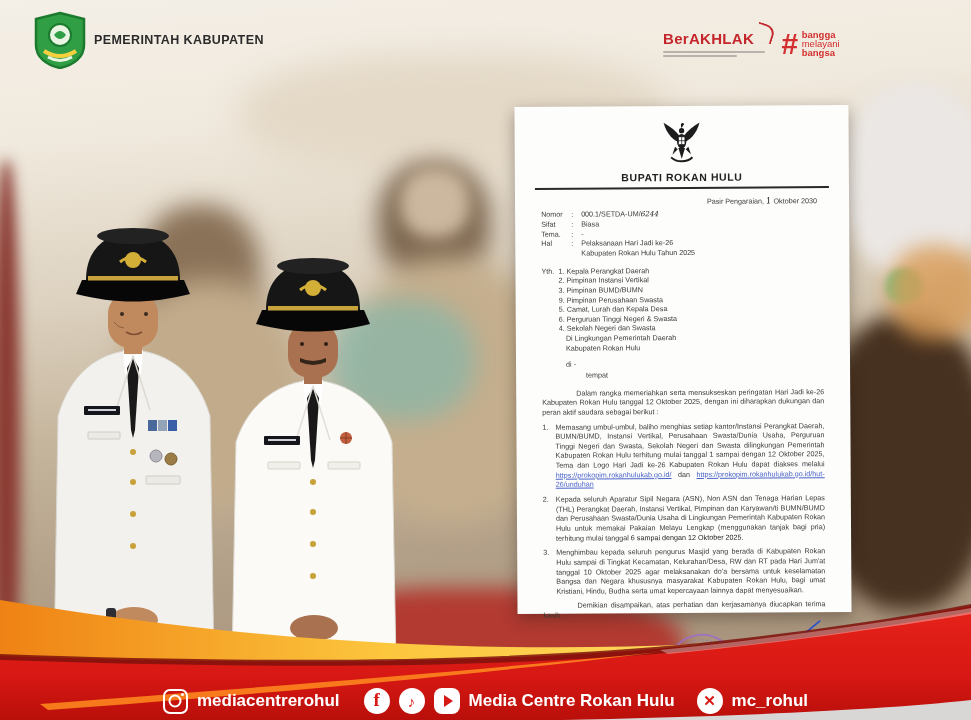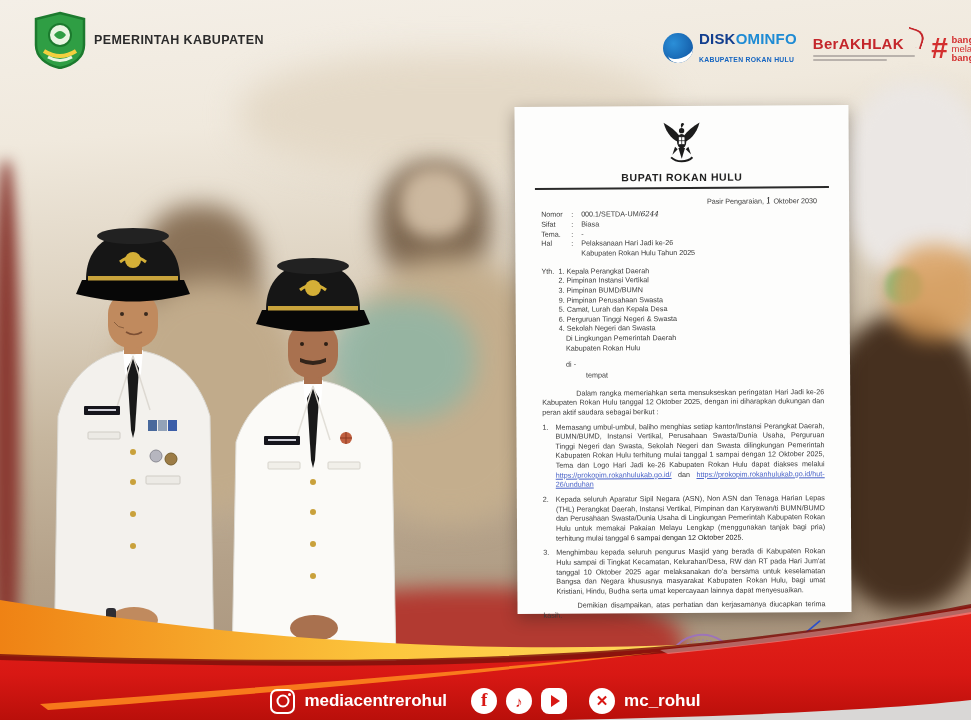--- a/index.html
+++ b/index.html
@@ -335,20 +335,21 @@
     <span class="gap1"></span>
     <span class="soc-circle">
         <span class="fbf">f</span>
       </span>
     <span class="soc-circle">
         <span class="ttn">♪</span>
       </span>
     <span class="soc-circle ytbox">
         <span class="ytp"></span>
       </span>
+    <span>Media Centre Rokan Hulu</span>
     <span class="gap2"></span>
     <span class="soc-circle">
         <span class="xg">✕</span>
       </span>
     <span>mc_rohul</span>
   </div>
 
   <div class="abs logo-left">
     <svg width="52" height="58" viewBox="0 0 52 58">
       <path d="M26,2 L50,8 L50,34 C50,46 40,54 26,57 C12,54 2,46 2,34 L2,8 Z" fill="#2f9e44" stroke="#1c7a2e" stroke-width="2.5"></path>
@@ -356,27 +357,20 @@
       <path d="M20,24 Q26,16 32,24 Q26,32 20,24 Z" fill="#2f9e44"></path>
       <path d="M10,40 Q26,50 42,40" stroke="#f4d03f" stroke-width="4" fill="none"></path>
       <path d="M14,46 Q26,53 38,46" stroke="#e9f5e2" stroke-width="3" fill="none"></path>
     </svg>
     <div>
       <div class="t1">PEMERINTAH KABUPATEN</div>
     </div>
   </div>
 
   <div class="abs logo-right">
-    <div class="disko">
-      <span class="disko-badge"></span>
-      <span>
-        <span class="disko-t1"><span class="p1">DISK</span><span class="p2">OMINFO</span></span><br>
-        <span class="disko-t2">KABUPATEN ROKAN HULU</span>
-      </span>
-    </div>
     <div class="berakhlak">
       <span class="bt">BerAKHLAK</span>
       <span class="swoosh"></span>
       <div class="tag"></div>
       <div class="tag2"></div>
     </div>
     <div class="bangga">
       <span class="hash">#</span>
       <span>
         <div class="w">bangga</div>

